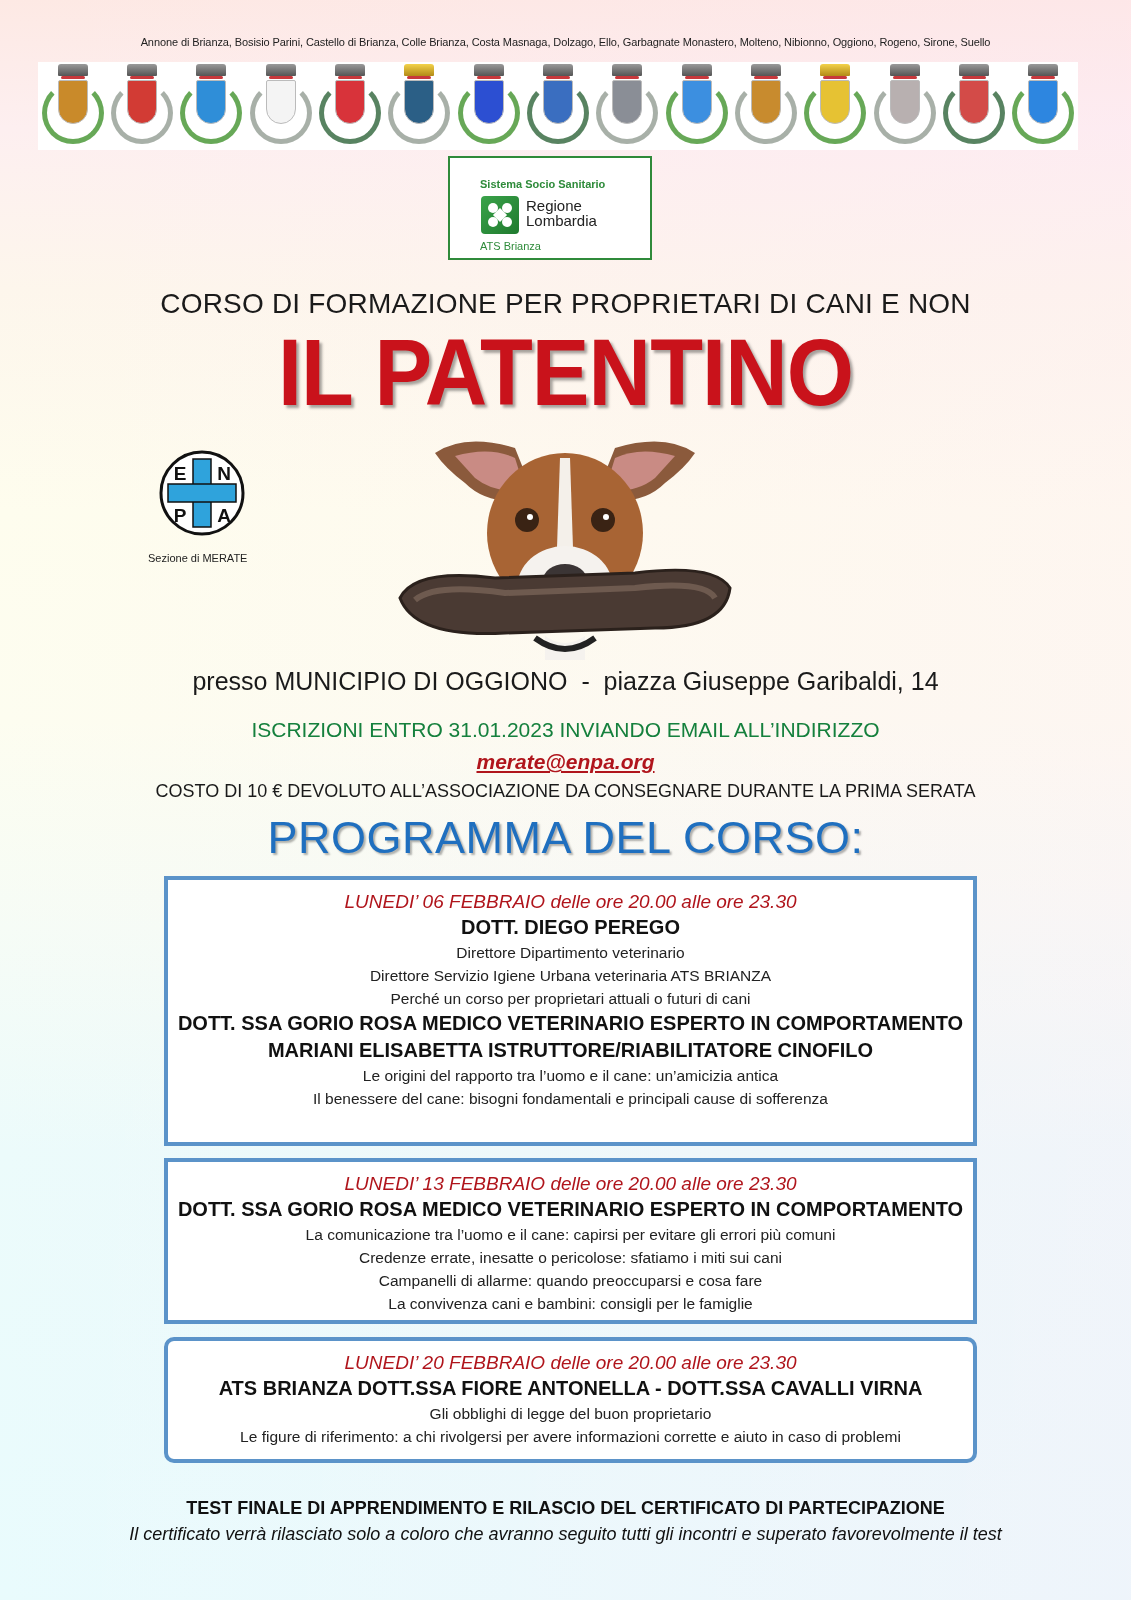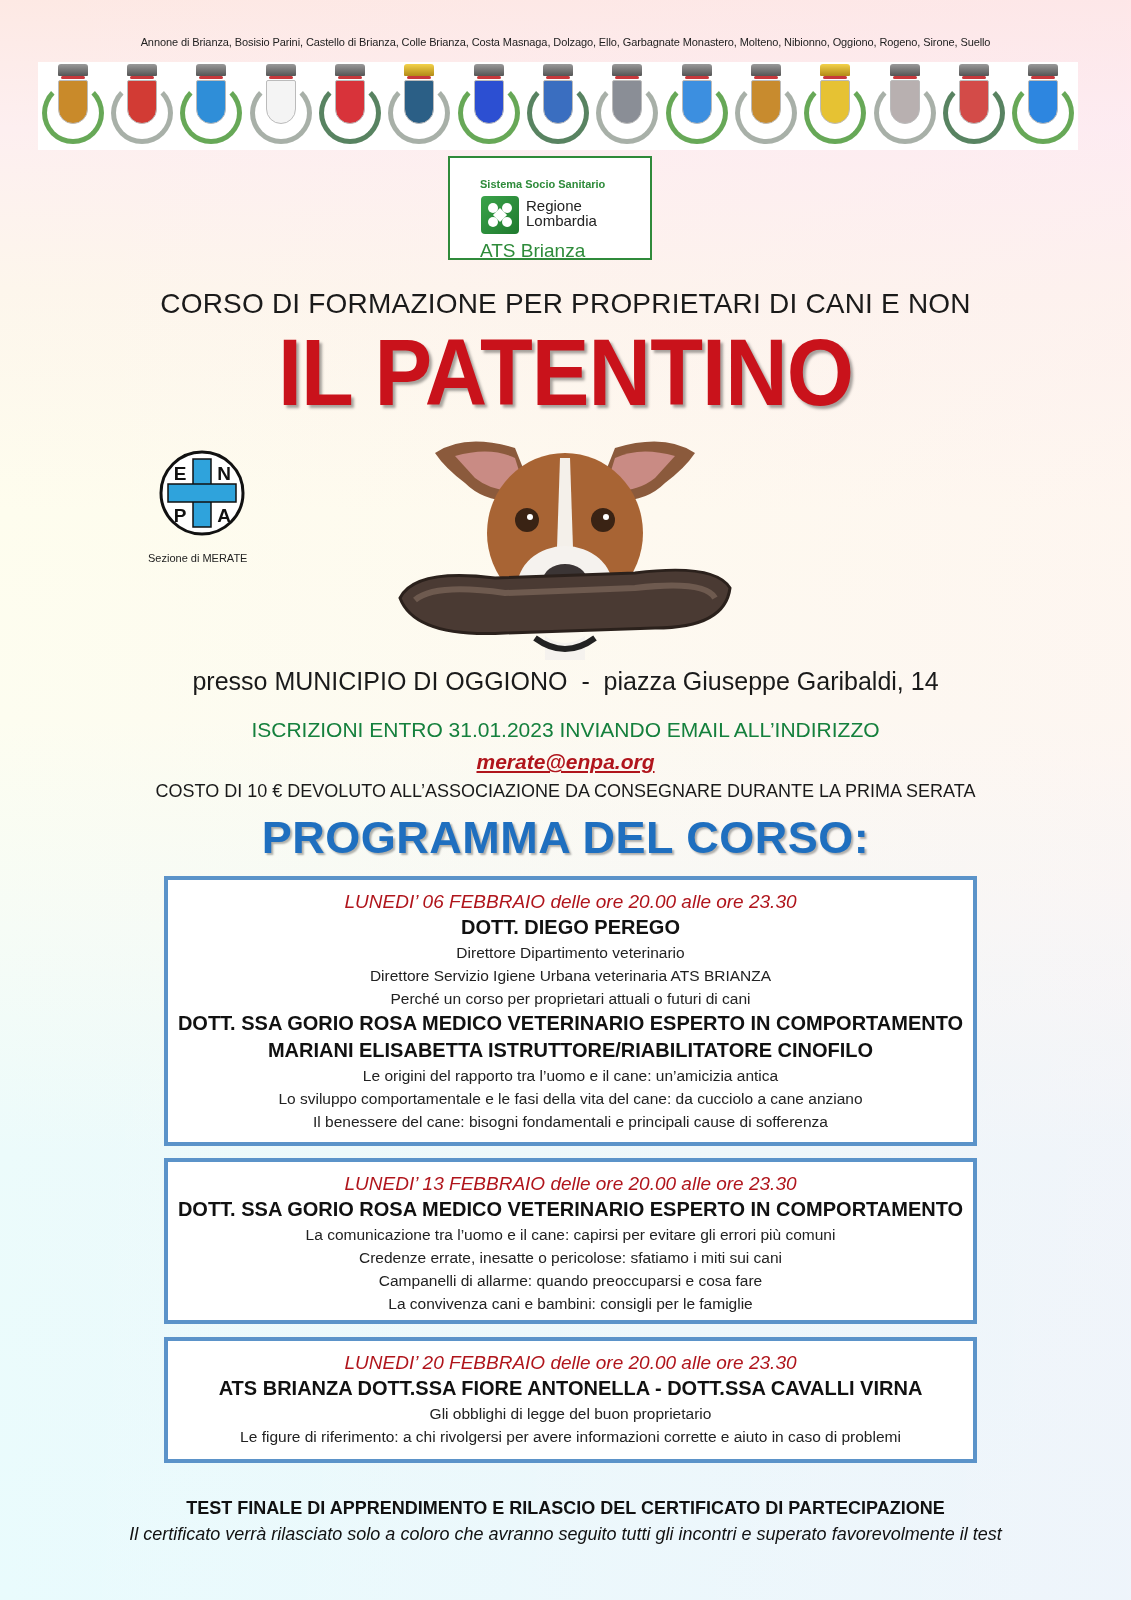--- a/index.html
+++ b/index.html
@@ -57,21 +57,21 @@
     top: 156px; left: 448px; width: 204px; height: 104px;
     border: 2px solid #2f8a3a; background: #fff;
   }
   #ats-sistema { top: 20px; left: 30px; font-size: 11px; color: #2e8b3a; font-weight: bold; white-space: nowrap; }
   #ats-logo-square {
     top: 38px; left: 31px; width: 38px; height: 38px; border-radius: 4px;
     background: linear-gradient(135deg, #3aa34a, #1f7a2e);
   }
   #ats-logo-square svg { width: 38px; height: 38px; }
   #ats-regione { top: 40px; left: 76px; font-size: 15px; line-height: 15px; color: #222; }
-  #ats-brianza { top: 82px; left: 30px; font-size: 19px; color: #2e8b3a; }
+  #ats-brianza { top: 82px; left: 30px; font-size: 11px; color: #2e8b3a; }
 
   
   #subtitle {
     top: 288px; font-size: 28px; color: #1a1a1a; letter-spacing: 0.2px;
   }
   #main-title {
     top: 326px; font-size: 94px; font-weight: 900; color: #c9121b;
     letter-spacing: -1px; line-height: 94px;
     transform: scaleX(0.92) scaleY(1.0);
     text-shadow: 3px 3px 3px rgba(0,0,0,0.35);
@@ -85,21 +85,21 @@
   
   #dog { top: 428px; left: 395px; width: 340px; height: 232px; }
 
   
   #venue { top: 667px; font-size: 25px; color: #1a1a1a; }
   #registration { top: 718px; font-size: 21px; color: #15803d; }
   #email { top: 750px; font-size: 21px; color: #b0151c; font-style: italic; font-weight: bold; text-decoration: underline; }
   #cost { top: 781px; font-size: 18px; color: #1a1a1a; }
 
   #program-title {
-    top: 812px; font-size: 45px; font-weight: 700; color: #1f6fbf;
+    top: 812px; font-size: 45px; font-weight: 400; color: #1f6fbf;
     letter-spacing: 0.5px;
     text-shadow: 2px 2px 2px rgba(0,0,0,0.3);
     transform: scaleX(1.0);
   }
 
   
   .session {
     position: absolute; left: 164px; width: 813px;
     border: 4px solid #5b93c9; background: #fff;
     text-align: center; padding-top: 10px;
@@ -108,21 +108,21 @@
     font-size: 19px; color: #b0151c; font-style: italic; line-height: 24px;
   }
   .session .speaker {
     font-size: 20px; font-weight: bold; color: #111; line-height: 27px;
   }
   .session .role, .session .topic {
     font-size: 15.5px; color: #222; line-height: 23px;
   }
   #session-1 { top: 876px; height: 270px; }
   #session-2 { top: 1158px; height: 166px; }
-  #session-3 { top: 1337px; height: 126px; }
+  #session-3 { top: 1337px; height: 126px; border-radius: 10px; }
 
   #final-test { top: 1498px; font-size: 18px; font-weight: bold; color: #111; }
   #final-note { top: 1524px; font-size: 18px; font-style: italic; color: #111; }
 </style>
 </head>
 <body>
 
 <div id="comuni" class="abs">Annone di Brianza, Bosisio Parini, Castello di Brianza, Colle Brianza, Costa Masnaga, Dolzago, Ello, Garbagnate Monastero, Molteno, Nibionno, Oggiono, Rogeno, Sirone, Suello</div>
 
 <div id="crests" class="abs">
@@ -275,21 +275,20 @@
 
 <div id="session-1" class="session">
   <div class="date">LUNEDI’ 06 FEBBRAIO delle ore 20.00 alle ore 23.30</div>
   <div class="speaker">DOTT. DIEGO PEREGO</div>
   <div class="role">Direttore Dipartimento veterinario</div>
   <div class="role">Direttore Servizio Igiene Urbana veterinaria ATS BRIANZA</div>
   <div class="topic">Perché un corso per proprietari attuali o futuri di cani</div>
   <div class="speaker">DOTT. SSA GORIO ROSA MEDICO VETERINARIO ESPERTO IN COMPORTAMENTO</div>
   <div class="speaker">MARIANI ELISABETTA ISTRUTTORE/RIABILITATORE CINOFILO</div>
   <div class="topic">Le origini del rapporto tra l’uomo e il cane: un’amicizia antica</div>
-  <div class="topic">Lo sviluppo comportamentale e le fasi della vita del cane: da cucciolo a cane anziano</div>
   <div class="topic">Il benessere del cane: bisogni fondamentali e principali cause di sofferenza</div>
 </div>
 
 <div id="session-2" class="session">
   <div class="date">LUNEDI’ 13 FEBBRAIO delle ore 20.00 alle ore 23.30</div>
   <div class="speaker">DOTT. SSA GORIO ROSA MEDICO VETERINARIO ESPERTO IN COMPORTAMENTO</div>
   <div class="topic">La comunicazione tra l’uomo e il cane: capirsi per evitare gli errori più comuni</div>
   <div class="topic">Credenze errate, inesatte o pericolose: sfatiamo i miti sui cani</div>
   <div class="topic">Campanelli di allarme: quando preoccuparsi e cosa fare</div>
   <div class="topic">La convivenza cani e bambini: consigli per le famiglie</div>

